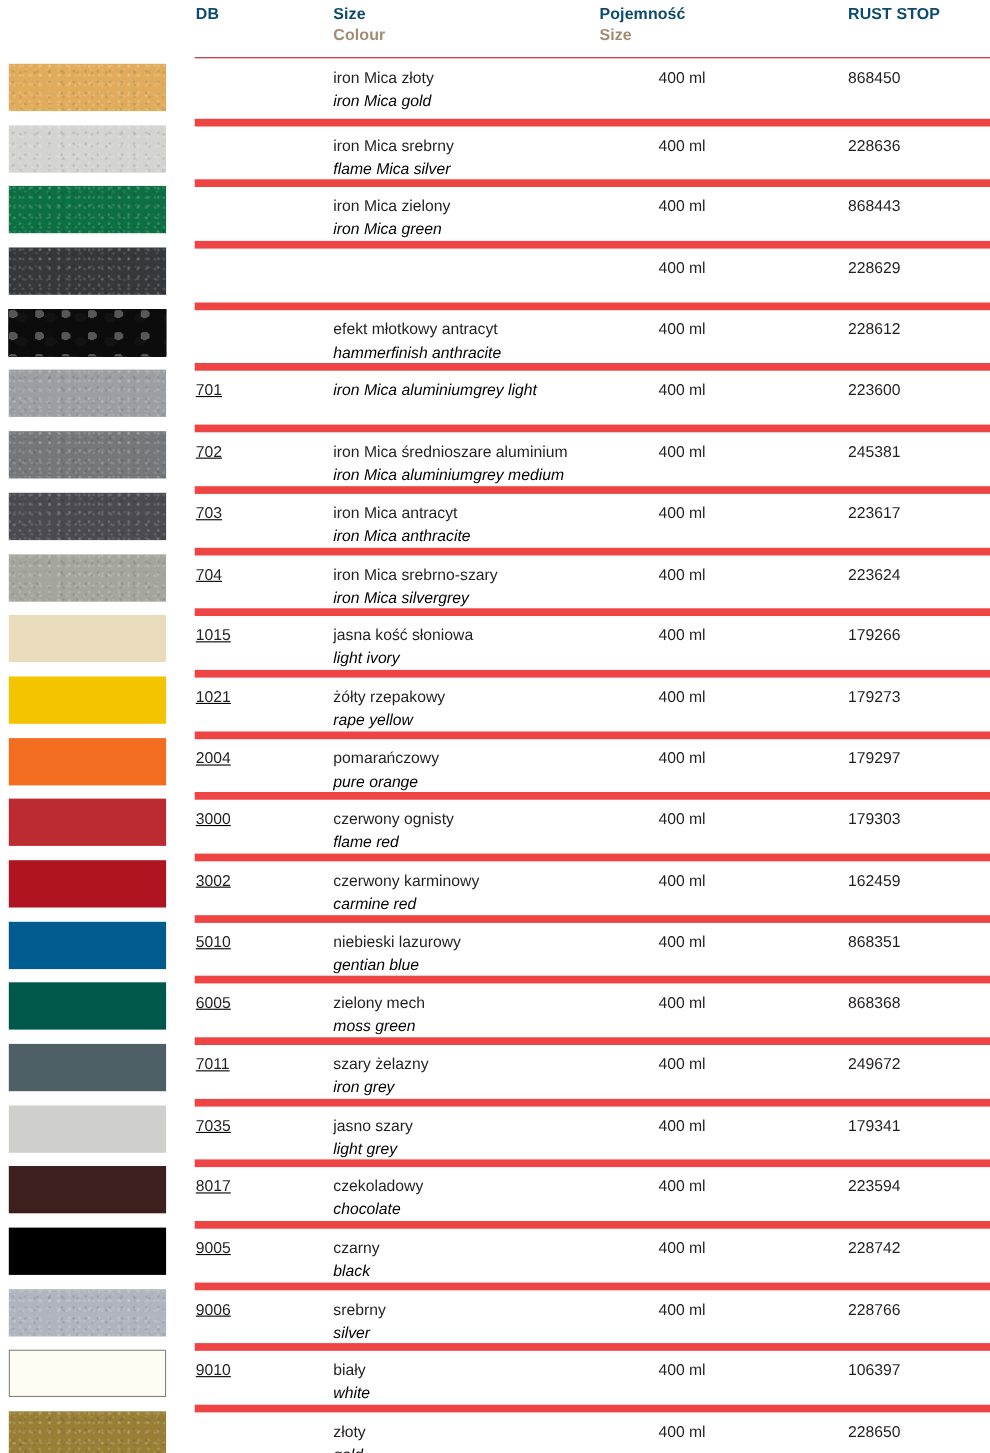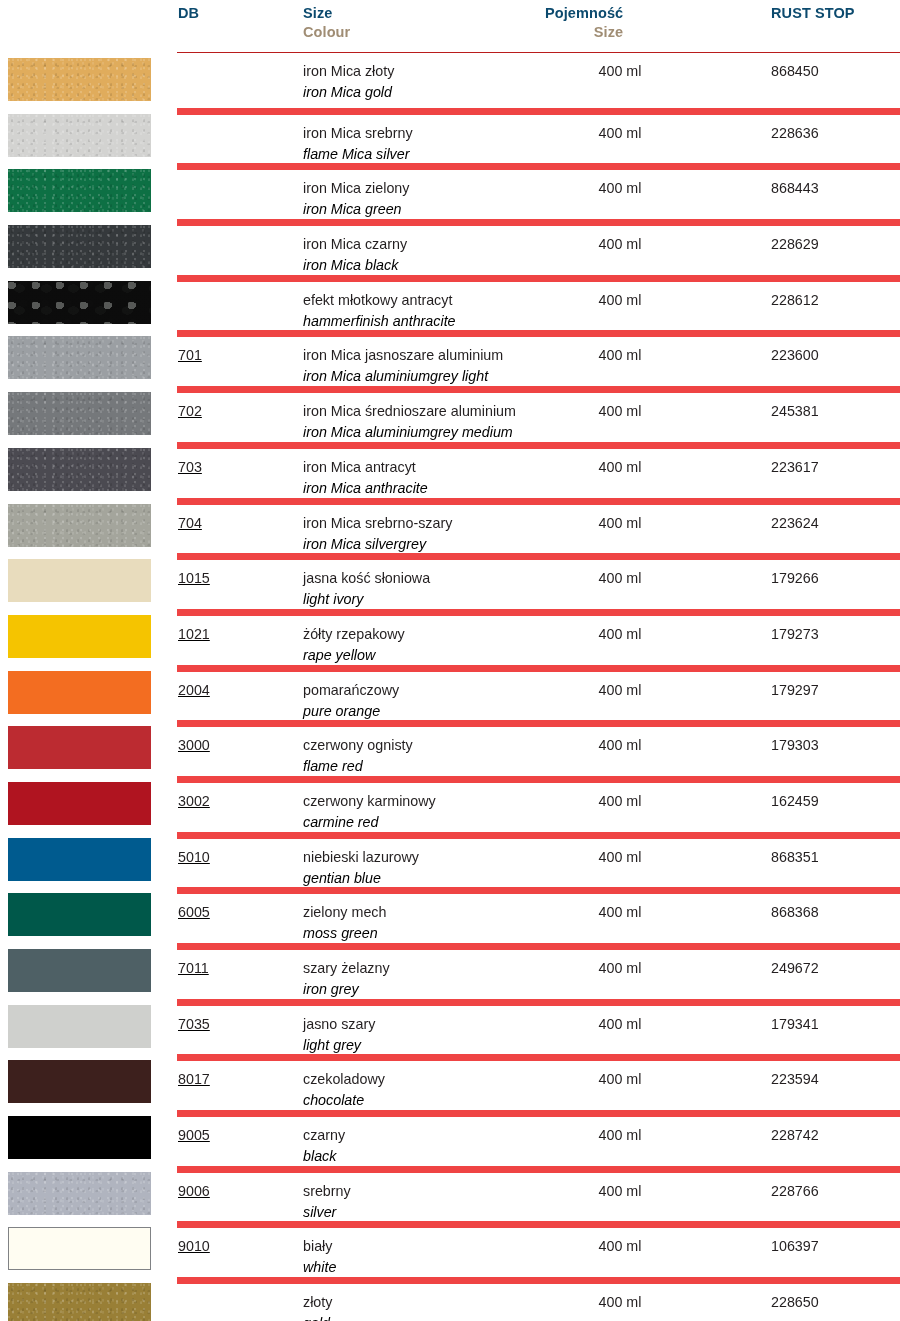--- a/index.html
+++ b/index.html
@@ -36,21 +36,20 @@
     color: #0c4a6e;
     line-height: 19px;
     letter-spacing: 0.1px;
   }
   .head-en {
     font-size: 14.5px;
     font-weight: bold;
     color: #a08d74;
     line-height: 19px;
     letter-spacing: 0.1px;
-    text-align: right;
   }
   .head-db   { left: 178px; }
   .head-kol  { left: 303px; }
   .head-poj  { left: 545px; }
   .head-rust { left: 771px; }
 
   
   .table-body {
     position: absolute;
     left: 177px;
@@ -286,24 +285,20 @@
           <div class="t-plain">400 ml</div>
         </div>
         <div class="cell c-rust">
           <div class="t-plain">868443</div>
         </div>
       </div>
       <div class="row">
         <div class="cell c-db">
           <div class="t-plain"></div>
         </div>
-        <div class="cell c-kol">
-          <div class="t-pl">iron Mica czarny</div>
-          <div class="t-en">iron Mica black</div>
-        </div>
         <div class="cell c-poj">
           <div class="t-plain">400 ml</div>
         </div>
         <div class="cell c-rust">
           <div class="t-plain">228629</div>
         </div>
       </div>
       <div class="row">
         <div class="cell c-db">
           <div class="t-plain"></div>
@@ -317,21 +312,20 @@
         </div>
         <div class="cell c-rust">
           <div class="t-plain">228612</div>
         </div>
       </div>
       <div class="row">
         <div class="cell c-db">
           <div class="t-plain">701</div>
         </div>
         <div class="cell c-kol">
-          <div class="t-pl">iron Mica jasnoszare aluminium</div>
           <div class="t-en">iron Mica aluminiumgrey light</div>
         </div>
         <div class="cell c-poj">
           <div class="t-plain">400 ml</div>
         </div>
         <div class="cell c-rust">
           <div class="t-plain">223600</div>
         </div>
       </div>
       <div class="row">

